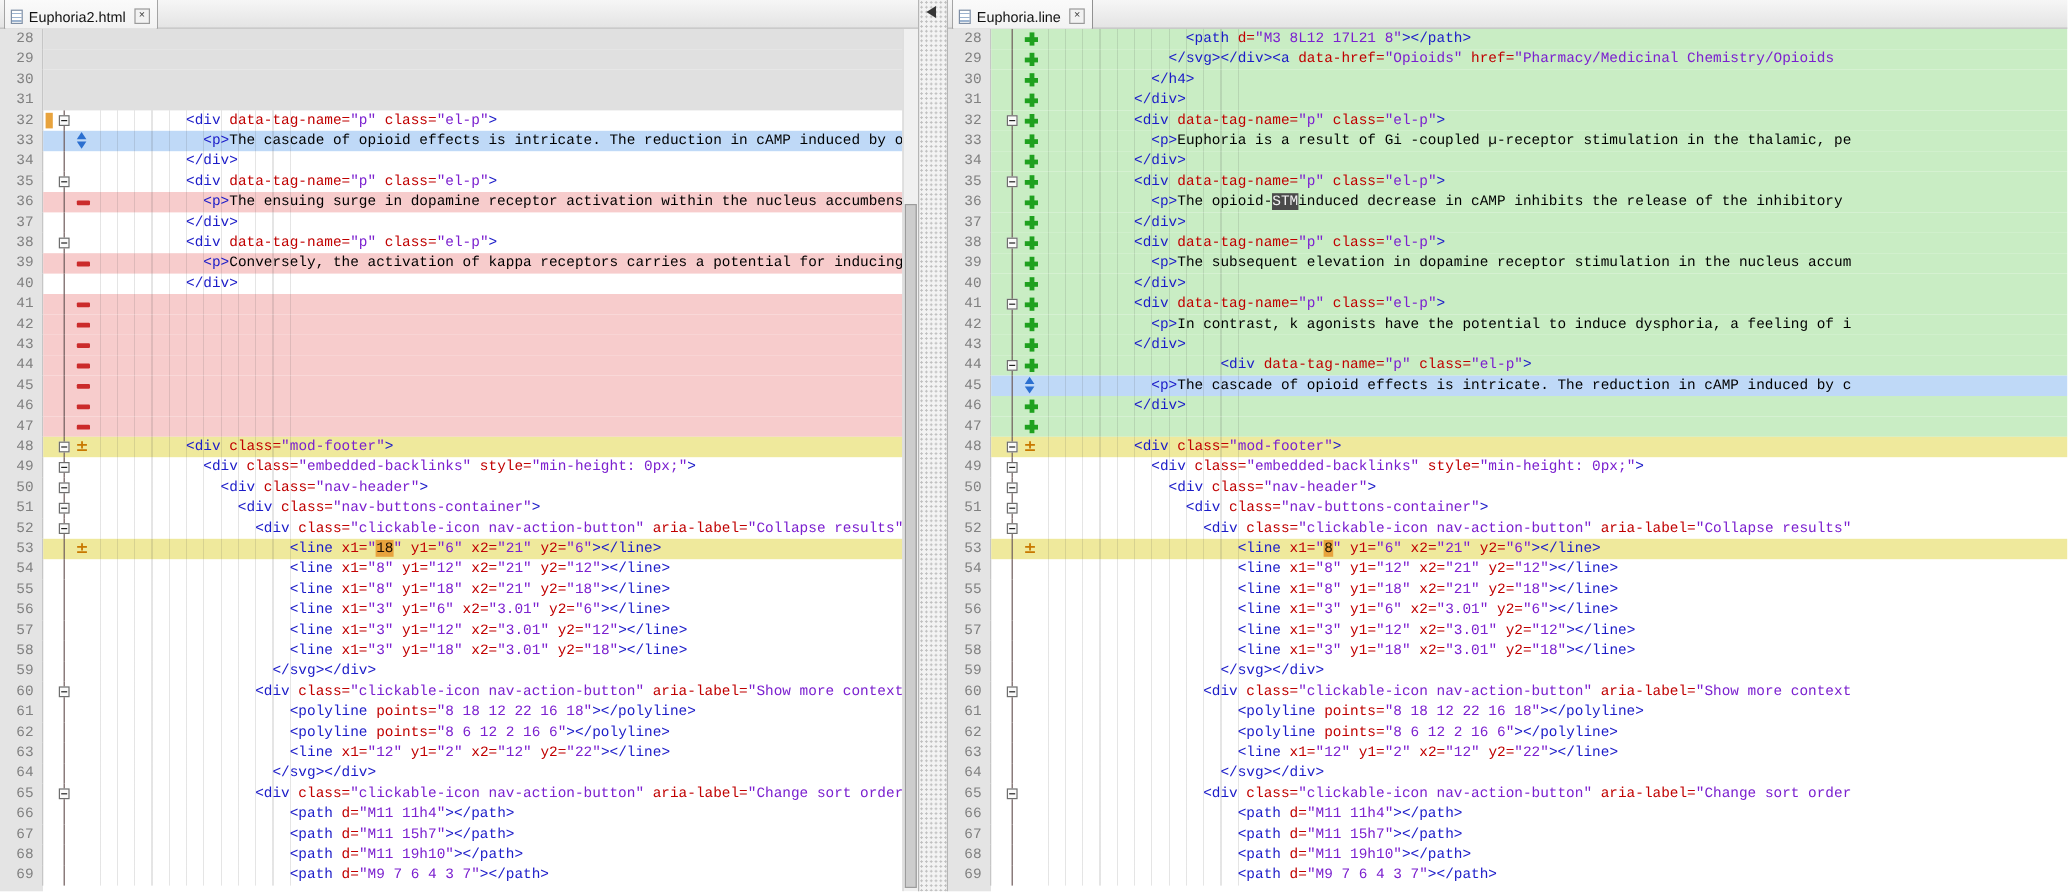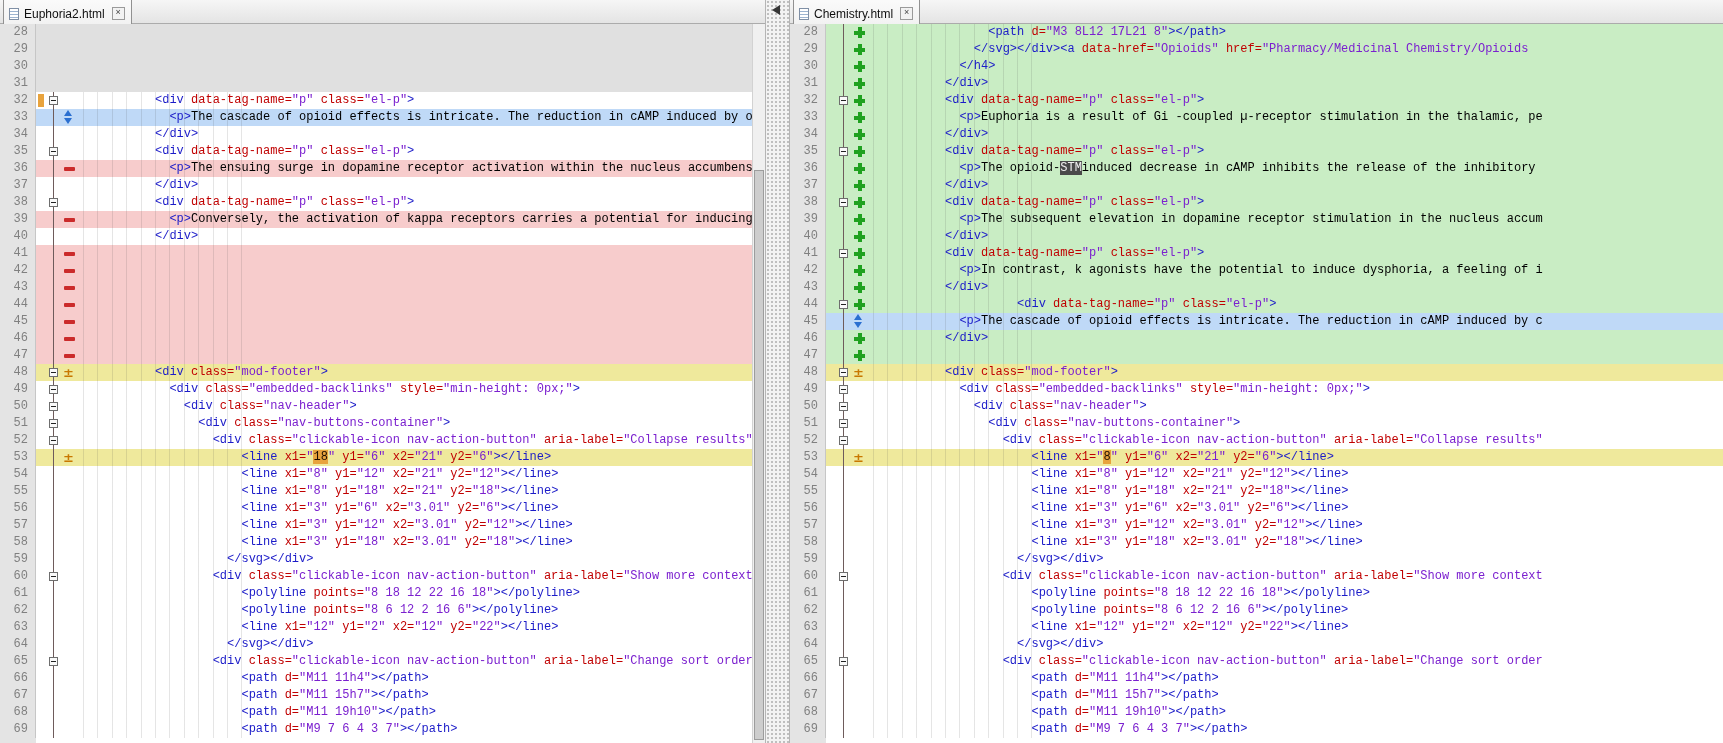--- a/index.html
+++ b/index.html
@@ -116,21 +116,21 @@
   </div>
 
   <div class="splitter">
     <div class="splitter-arrow"></div>
   </div>
 
   <div class="pane right">
     <div class="tabbar">
       <div class="tab">
         <span class="doc-icon"></span>
-        <span class="tab-label">Chemistry.html</span>
+        <span class="tab-label">Euphoria.line</span>
         <span class="close-icon">×</span>
       </div>
     </div>
     <div class="editor">
       <div class="rows">
           <div class="row"><div class="m-num">28</div><div class="row-rest" style="background: rgb(201, 237, 196);"><div class="m-change"></div><div class="m-fold fl"></div><div class="m-icon"><div class="ic ic-plus"></div></div><div class="code guides"><span class="seg" style="color: rgb(0, 0, 0);">                </span><span class="seg" style="color: rgb(27, 27, 200);">&lt;path</span><span class="seg" style="color: rgb(0, 0, 0);"> </span><span class="seg" style="color: rgb(192, 0, 0);">d=</span><span class="seg" style="color: rgb(123, 32, 207);">"M3 8L12 17L21 8"</span><span class="seg" style="color: rgb(27, 27, 200);">&gt;&lt;/path&gt;</span></div></div></div>
           <div class="row"><div class="m-num">29</div><div class="row-rest" style="background: rgb(201, 237, 196);"><div class="m-change"></div><div class="m-fold fl"></div><div class="m-icon"><div class="ic ic-plus"></div></div><div class="code guides"><span class="seg" style="color: rgb(0, 0, 0);">              </span><span class="seg" style="color: rgb(27, 27, 200);">&lt;/svg&gt;&lt;/div&gt;&lt;a</span><span class="seg" style="color: rgb(0, 0, 0);"> </span><span class="seg" style="color: rgb(192, 0, 0);">data-href=</span><span class="seg" style="color: rgb(123, 32, 207);">"Opioids"</span><span class="seg" style="color: rgb(0, 0, 0);"> </span><span class="seg" style="color: rgb(192, 0, 0);">href=</span><span class="seg" style="color: rgb(123, 32, 207);">"Pharmacy/Medicinal Chemistry/Opioids</span></div></div></div>
           <div class="row"><div class="m-num">30</div><div class="row-rest" style="background: rgb(201, 237, 196);"><div class="m-change"></div><div class="m-fold fl"></div><div class="m-icon"><div class="ic ic-plus"></div></div><div class="code guides"><span class="seg" style="color: rgb(0, 0, 0);">            </span><span class="seg" style="color: rgb(27, 27, 200);">&lt;/h4&gt;</span></div></div></div>
           <div class="row"><div class="m-num">31</div><div class="row-rest" style="background: rgb(201, 237, 196);"><div class="m-change"></div><div class="m-fold fl"></div><div class="m-icon"><div class="ic ic-plus"></div></div><div class="code guides"><span class="seg" style="color: rgb(0, 0, 0);">          </span><span class="seg" style="color: rgb(27, 27, 200);">&lt;/div&gt;</span></div></div></div>
           <div class="row"><div class="m-num">32</div><div class="row-rest" style="background: rgb(201, 237, 196);"><div class="m-change"></div><div class="m-fold fl"><div class="fold-box"></div></div><div class="m-icon"><div class="ic ic-plus"></div></div><div class="code guides"><span class="seg" style="color: rgb(0, 0, 0);">          </span><span class="seg" style="color: rgb(27, 27, 200);">&lt;div</span><span class="seg" style="color: rgb(0, 0, 0);"> </span><span class="seg" style="color: rgb(192, 0, 0);">data-tag-name=</span><span class="seg" style="color: rgb(123, 32, 207);">"p"</span><span class="seg" style="color: rgb(0, 0, 0);"> </span><span class="seg" style="color: rgb(192, 0, 0);">class=</span><span class="seg" style="color: rgb(123, 32, 207);">"el-p"</span><span class="seg" style="color: rgb(27, 27, 200);">&gt;</span></div></div></div>

